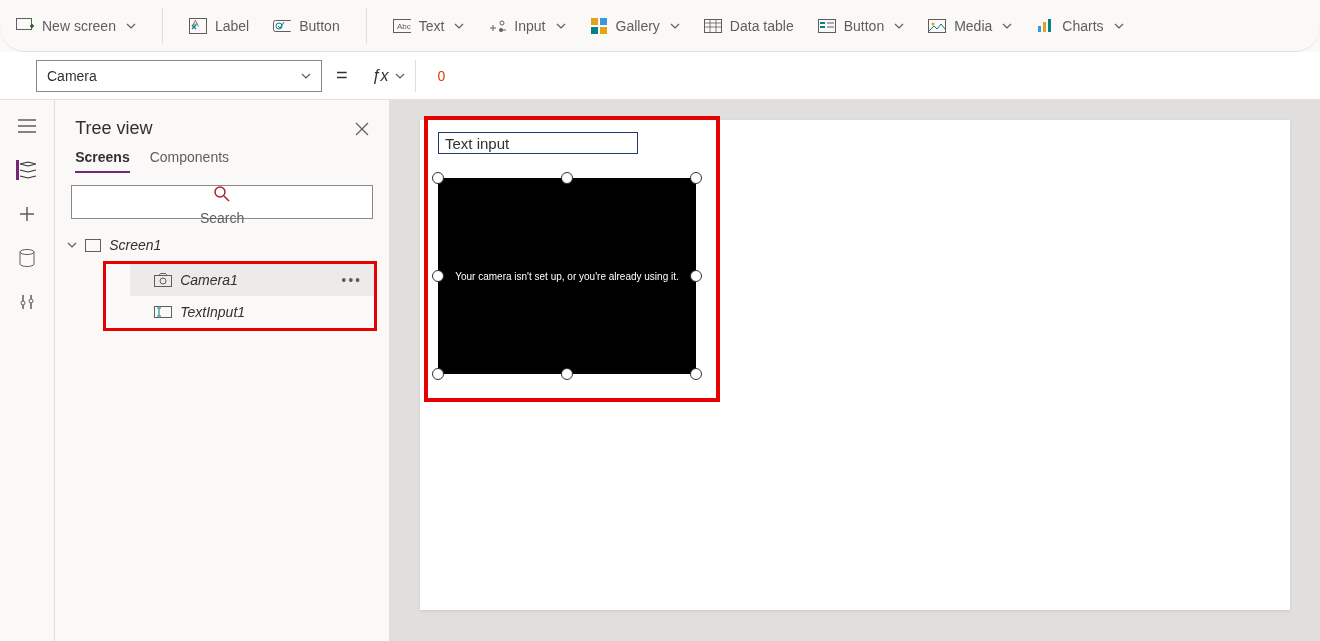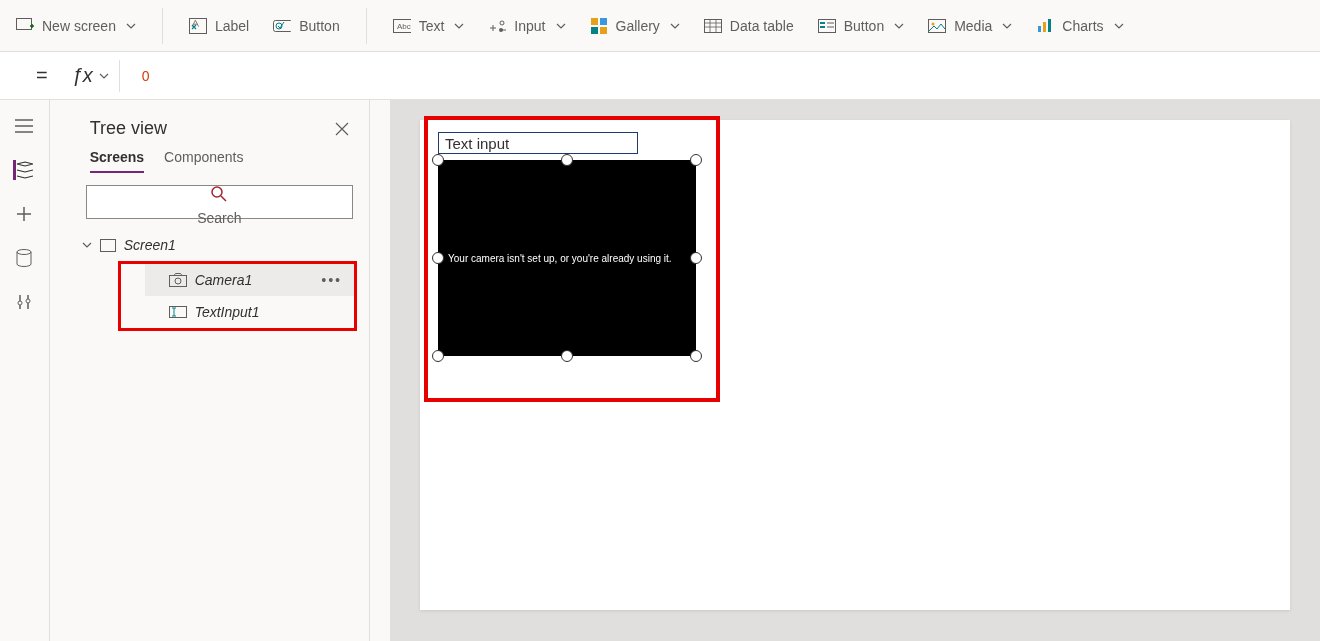--- a/index.html
+++ b/index.html
@@ -1,33 +1,33 @@
 <!DOCTYPE html>
 <html><head>
 <meta charset="utf-8">
 <style>
 * { box-sizing: border-box; margin: 0; padding: 0; font-family: "Segoe UI", Arial, sans-serif; }
 body { width: 1320px; height: 641px; background: #faf9f8; overflow: hidden; color: #323130; }
 
 
-.ribbon { height: 52px; background: #faf9f8; border-bottom: 1px solid #e1dfdd; display: flex; align-items: center; padding: 0 8px; gap: 8px; }
+.ribbon { height: 52px; background: #faf9f8; border-bottom: 1px solid #e1dfdd; display: flex; align-items: center; padding: 0 8px; gap: 8px; border-radius: 25px; }
 .ribbon-sep { width: 1px; height: 36px; background: #e1dfdd; margin: 0 10px; }
 .ribbon-btn { display: flex; align-items: center; gap: 8px; padding: 6px 8px; font-size: 14px; color: #605e5c; cursor: pointer; border-radius: 2px; }
 .ribbon-ico { width: 18px; height: 18px; display: flex; align-items: center; justify-content: center; }
 .chev { margin-left: 2px; color: #605e5c; }
 
 
 .formulabar { height: 48px; background: #fff; border-bottom: 1px solid #e1dfdd; display: flex; align-items: center; padding: 0 36px 0 36px; gap: 14px; }
 .prop-dd { width: 286px; height: 32px; border: 1px solid #8a8886; background: #fff; display: flex; align-items: center; padding: 0 10px; font-size: 14px; justify-content: space-between; }
 .eq { font-size: 20px; color: #323130; }
-.fx { font-style: italic; font-family: Georgia, serif; font-size: 20px; display: flex; align-items: center; gap: 6px; padding: 0 10px; border-right: 1px solid #e1dfdd; height: 32px; }
+.fx { font-style: italic; font-family: Georgia, serif; font-size: 16px; display: flex; align-items: center; gap: 6px; padding: 0 10px; border-right: 1px solid #e1dfdd; height: 32px; }
 .formula-input { flex: 1; height: 32px; border: none; outline: none; font-size: 14px; padding: 0 8px; color: #d83b01; }
 
 
-.main { display: flex; height: calc(641px - 52px - 48px); gap: 20px; }
+.main { display: flex; height: calc(641px - 52px - 48px); }
 .leftrail { width: 58px; background: #faf9f8; border-right: 1px solid #e1dfdd; display: flex; flex-direction: column; align-items: center; padding-top: 16px; gap: 24px; }
 .leftrail .rail-ico { width: 20px; height: 20px; display: flex; align-items: center; justify-content: center; color: #605e5c; cursor: pointer; }
 .rail-active { border-left: 3px solid #742774; padding-left: 0; margin-left: -3px; }
 
 .treeview { width: 352px; background: #faf9f8; border-right: 1px solid #e1dfdd; display: flex; flex-direction: column; }
 .tv-header { display: flex; align-items: center; justify-content: space-between; padding: 18px 20px 10px 20px; }
 .tv-title { font-size: 18px; font-weight: 400; }
 .tv-close { font-size: 16px; color: #605e5c; cursor: pointer; }
 .tv-tabs { display: flex; gap: 20px; padding: 0 20px 8px 20px; font-size: 14px; }
 .tv-tab { padding-bottom: 6px; color: #605e5c; cursor: pointer; }
@@ -37,21 +37,21 @@
 .tv-row { display: flex; align-items: center; gap: 8px; padding: 8px 12px 8px 12px; font-size: 14px; cursor: pointer; font-style: italic; }
 .tv-row.selected { background: #edebe9; }
 .tv-row .spacer { flex: 1; }
 .tv-more { color: #605e5c; letter-spacing: 2px; }
 .tv-indent1 { padding-left: 24px; }
 
 .canvas-wrap { flex: 1; background: #e1dfdd; display: flex; justify-content: flex-start; align-items: flex-start; padding: 20px 30px; }
 .canvas { width: 870px; height: 490px; background: #fff; position: relative; box-shadow: 0 1px 3px rgba(0,0,0,0.1); }
 .canvas-highlight { position: absolute; left: 4px; top: -4px; width: 296px; height: 286px; border: 4px solid #e60000; pointer-events: none; }
 .textinput { position: absolute; left: 18px; top: 12px; width: 200px; height: 22px; border: 1px solid #1f3a6e; background: #fff; font-size: 15px; padding: 0 6px; display: flex; align-items: center; color: #323130; }
-.camera { position: absolute; left: 18px; top: 40px; width: 258px; height: 196px; background: #000; color: #fff; display:flex; align-items:center; font-size: 10px; text-align:center; padding: 0 10px; }
+.camera { position: absolute; left: 18px; top: 58px; width: 258px; height: 196px; background: #000; color: #fff; display:flex; align-items:center; justify-content:center; font-size: 10px; text-align:center; padding: 0 10px; }
 .handle { position: absolute; width: 12px; height: 12px; background: #fff; border: 1px solid #323130; border-radius: 50%; }
 .h-tl { left: -6px; top: -6px; } .h-tc { left: 50%; top: -6px; margin-left: -6px; } .h-tr { right: -6px; top: -6px; }
 .h-ml { left: -6px; top: 50%; margin-top: -6px; } .h-mr { right: -6px; top: 50%; margin-top: -6px; }
 .h-bl { left: -6px; bottom: -6px; } .h-bc { left: 50%; bottom: -6px; margin-left: -6px; } .h-br { right: -6px; bottom: -6px; }
 
 .tree-highlight { border: 3px solid #e60000; margin: 0 12px 0 48px; padding-left: 24px; }
 
 svg { display: block; }
 </style>
 </head>
@@ -200,20 +200,28 @@
     <span>Charts</span>
     <span class="chev">
         <svg width="10" height="6">
           <path d="M1 1 L5 5 L9 1" fill="none" stroke="#605e5c" stroke-width="1.2"></path>
         </svg>
       </span>
   </div>
 </div>
 
 <div class="formulabar">
+  <div class="prop-dd">
+    <span>Camera</span>
+    <span>
+        <svg width="10" height="6">
+          <path d="M1 1 L5 5 L9 1" fill="none" stroke="#605e5c" stroke-width="1.2"></path>
+        </svg>
+      </span>
+  </div>
   <span class="eq">=</span>
   <div class="fx">
     <span>ƒx</span>
     <span>
         <svg width="10" height="6">
           <path d="M1 1 L5 5 L9 1" fill="none" stroke="#605e5c" stroke-width="1.2"></path>
         </svg>
       </span>
   </div>
   <input class="formula-input" value="0" style="">

